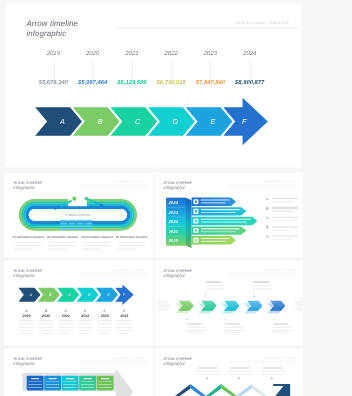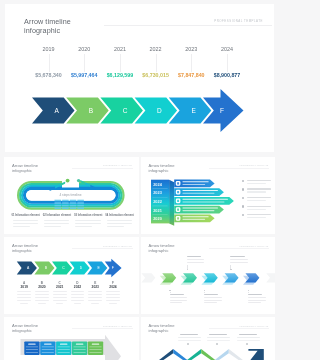--- a/index.html
+++ b/index.html
@@ -1,18 +1,18 @@
 <!DOCTYPE html>
 <html><head>
 <meta charset="utf-8">
 <title>Arrow timeline infographic</title>
 <style>
   html,body{margin:0;padding:0;}
   body{width:280px;height:360px;background:#f6f6f7;font-family:"Liberation Sans",sans-serif;overflow:hidden;}
-  .page{position:relative;width:280px;height:360px;}
+  .page{position:relative;width:280px;height:360px;font-style:italic;}
   .card{position:absolute;background:#ffffff;overflow:hidden;}
 
   
   #hero{left:5px;top:4px;width:269px;height:148px;}
   .hero-title{position:absolute;left:19px;top:14px;font-size:7.2px;line-height:8.6px;color:#63686f;font-weight:400;letter-spacing:.1px;}
   .hero-rule{position:absolute;left:99px;top:21px;width:168px;height:1px;background:#efeff1;}
   .hero-sub{position:absolute;right:11px;top:15px;font-size:2.9px;letter-spacing:.5px;color:#c2c5ca;text-transform:uppercase;white-space:nowrap;}
 
   .yr{position:absolute;font-size:5.4px;color:#6f747b;text-align:center;transform:translateX(-50%);white-space:nowrap;}
   .vline{position:absolute;width:1px;background:#eeeef0;}

